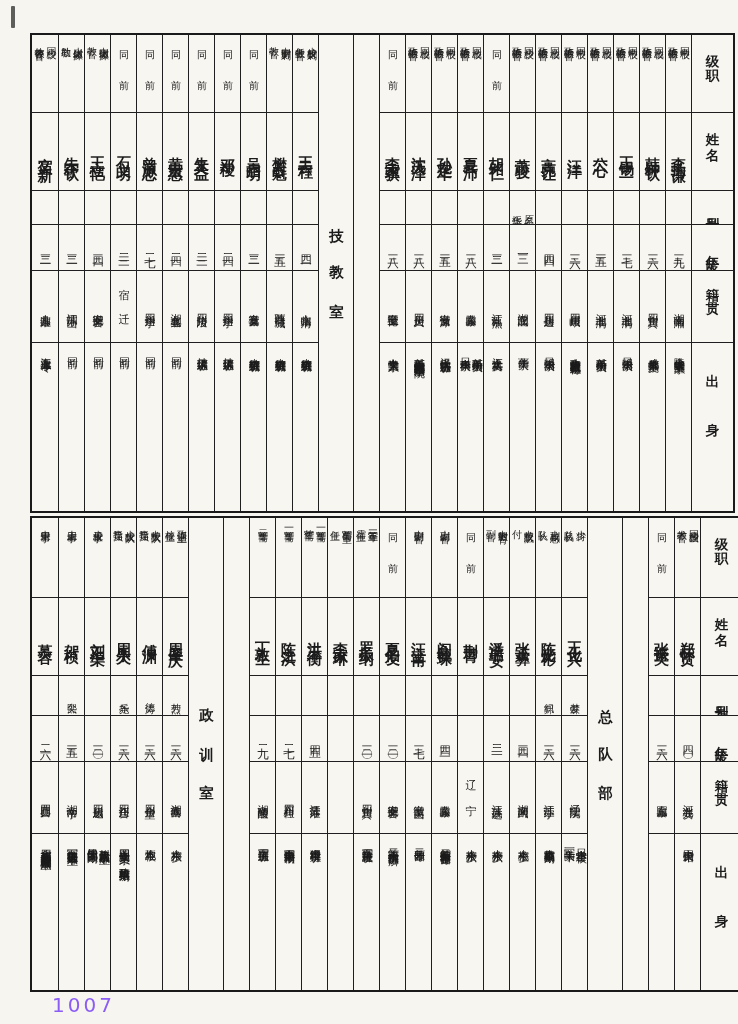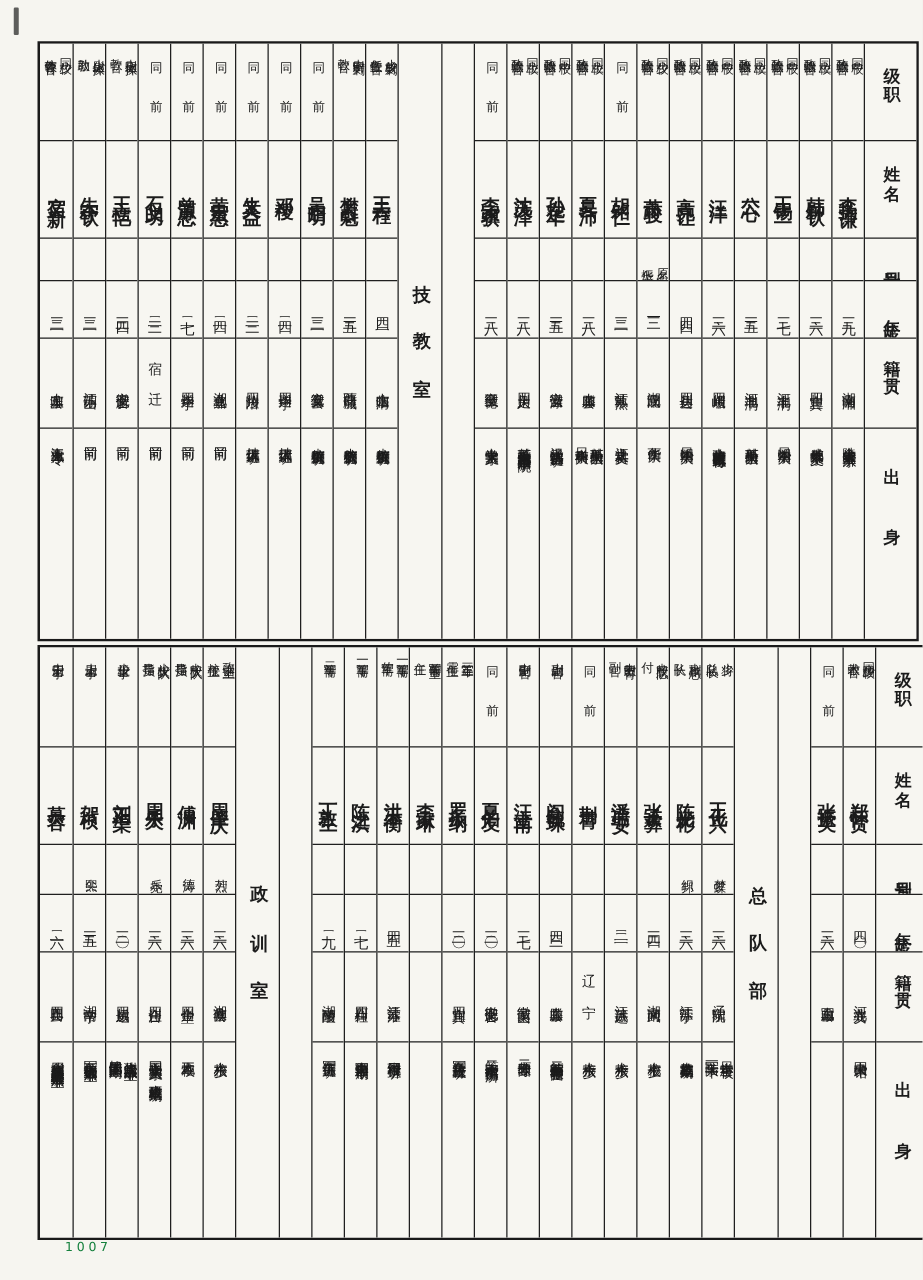--- a/index.html
+++ b/index.html
@@ -66,21 +66,21 @@
   .header-col .r5 span{letter-spacing:3.6em;padding-top:20px}
   .header-col .r0,.header-col .r1,.header-col .r4,.header-col .r5{align-items:flex-start}
 
   .section-label{
     writing-mode:vertical-rl;text-orientation:upright;
     font-size:14.5px;font-weight:700;letter-spacing:2.6em;
   }
 
   .page-number{
     position:absolute;left:52px;top:993px;
-    font-size:10px;letter-spacing:3px;color:#15803d;
+    font-size:20px;letter-spacing:3px;color:#8b5cf6;
   }
 </style>
 </head>
 <body>
 
 <div class="page"></div>
 <div class="scan-mark"></div>
 
 <div class="tbl t0">
     <div class="col header-col">

